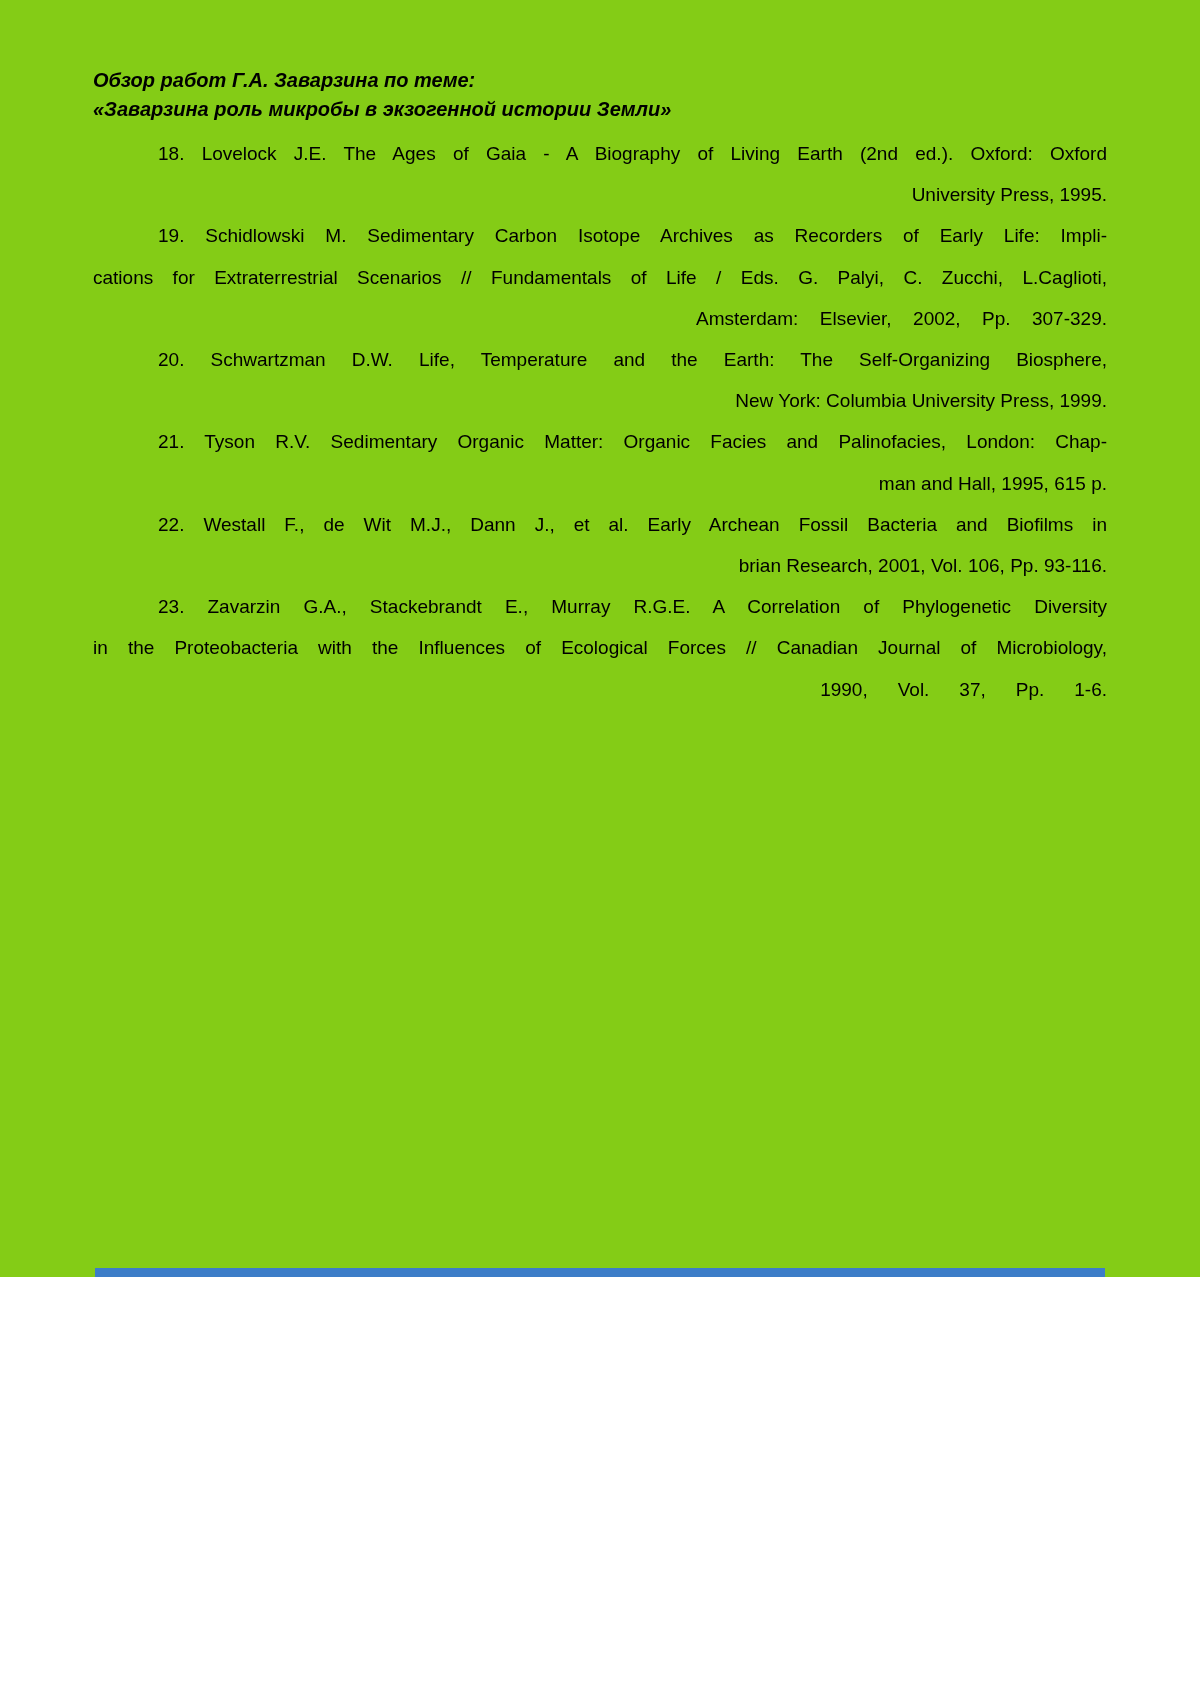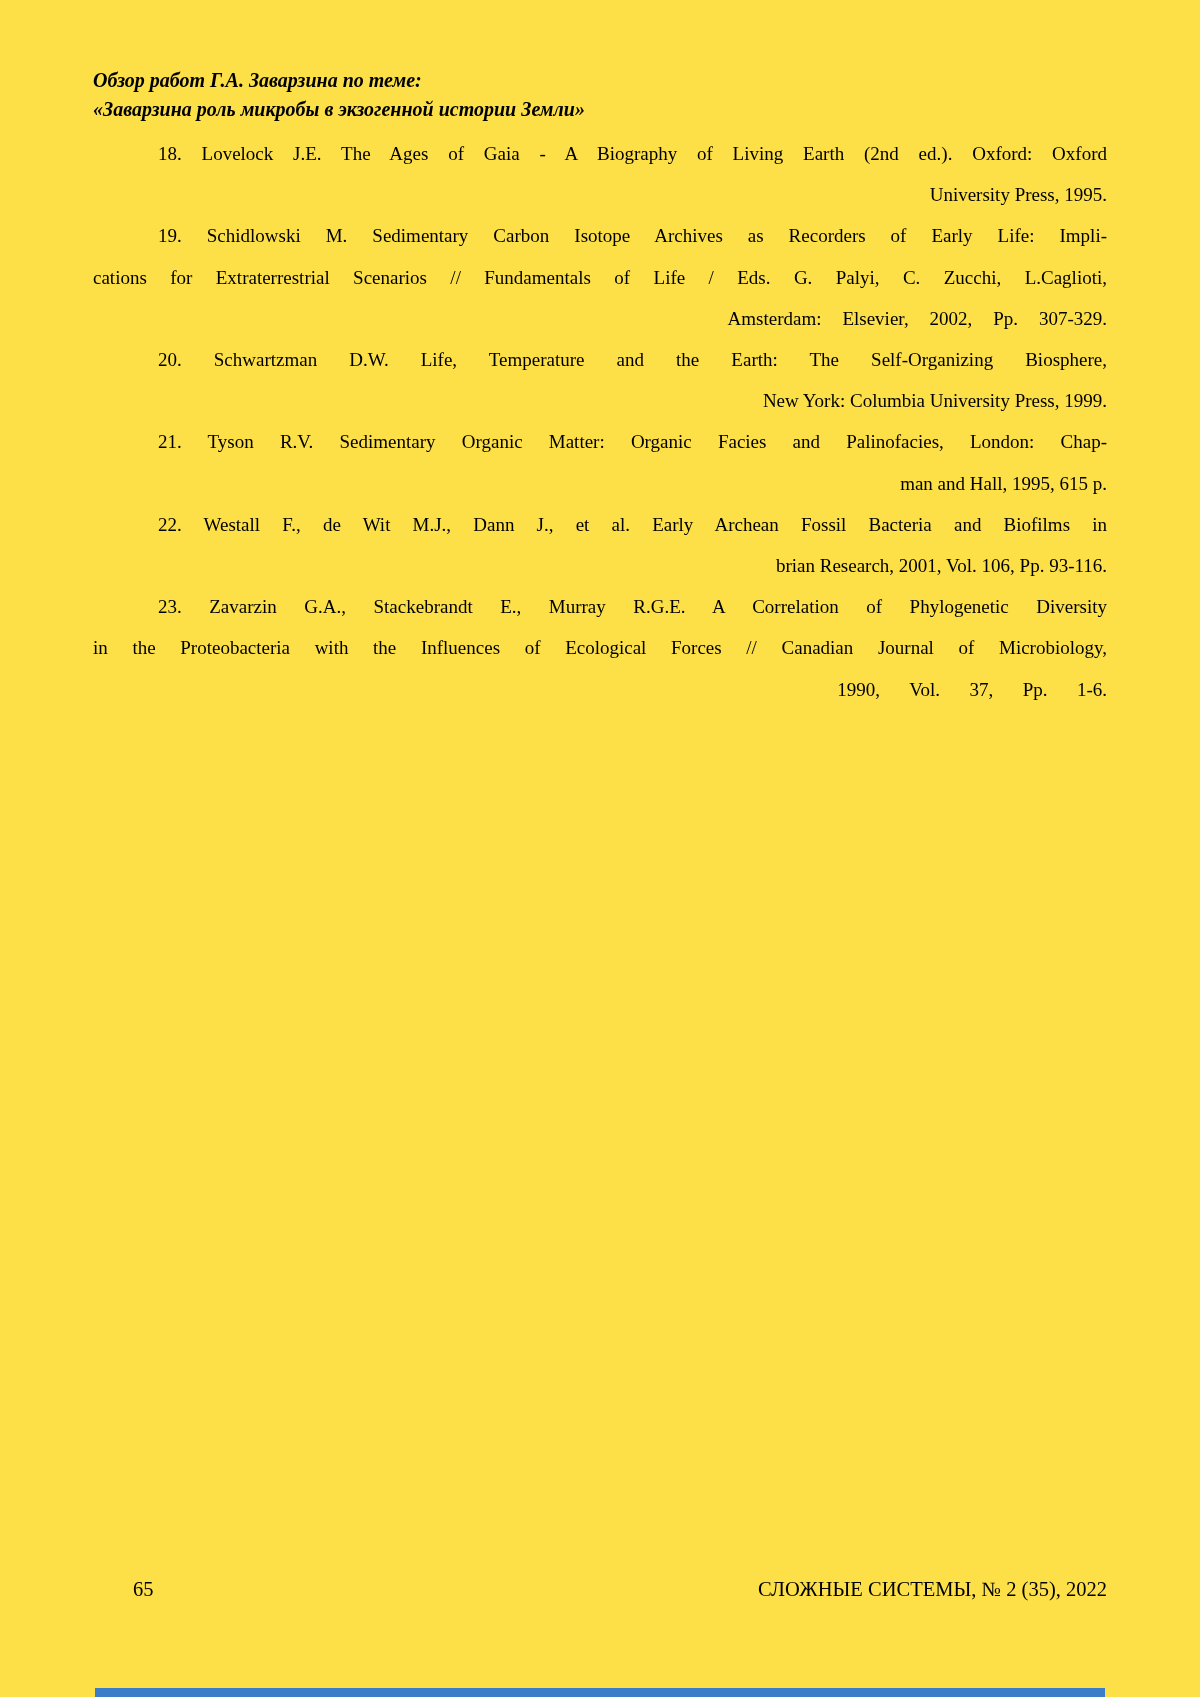--- a/index.html
+++ b/index.html
@@ -3,24 +3,24 @@
 <meta charset="utf-8">
 <style>
   html, body {
     margin: 0;
     padding: 0;
     background: #ffffff;
   }
   .page {
     position: relative;
     width: 1200px;
-    height: 1697px;
-    background: #fde047;
+    height: 1277px;
+    background: #84cc16;
     color: #000000;
-    font-family: Liberation Serif, serif;
+    font-family: Liberation Sans, sans-serif;
     overflow: hidden;
   }
   
   .doc-header {
     position: absolute;
     left: 93px;
     top: 66px;
     width: 1014px;
     font-size: 20px;
     line-height: 29px;

